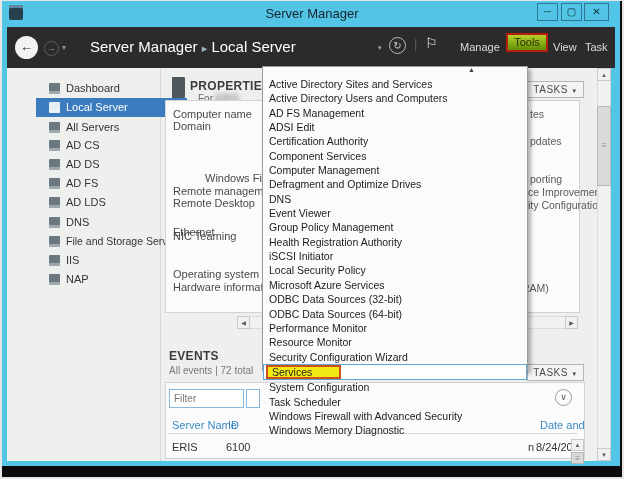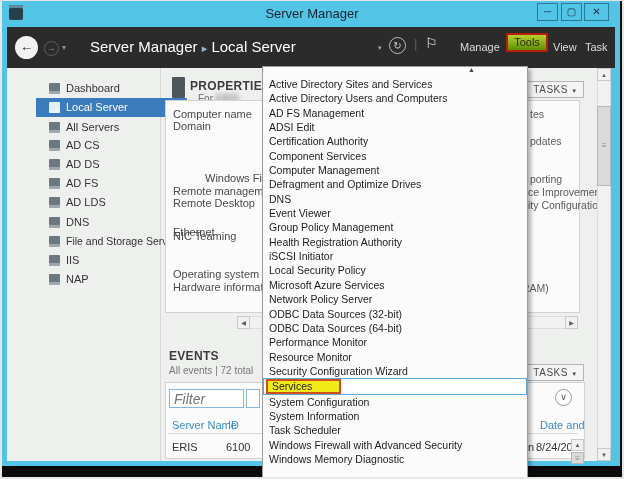--- a/index.html
+++ b/index.html
@@ -33,30 +33,30 @@
   .sbsel{background:#3a7cbe;color:#fff;}
   .sbsel .sbicon{background:#e4eef6;}
   
   .card{background:#fbfbfb;border:1px solid #d2d2d2;}
   .secline{height:1px;background:#d9d9d9;}
   .t10{font-size:11px;color:#4a4a4a;}
   .frag{font-size:10.5px;color:#5a5a5a;}
   .blue{color:#3b8bc4;}
   .tasksbtn{width:57px;height:17px;border:1px solid #b5b5b5;background:#f4f4f4;color:#4a4a4a;
             font-size:10px;line-height:15px;text-align:center;letter-spacing:.5px;cursor:pointer;}
-  .filterbox{border:1px solid #86b7dd;background:#fff;font-size:14px;font-style:italic;
+  .filterbox{border:1px solid #86b7dd;background:#fff;font-size:10px;
              color:#999;padding:0 4px;outline:none;}
   
   .sbar{background:#f1f1f1;border:1px solid #dcdcdc;}
   .sarrow{background:#f1f1f1;border:1px solid #c9c9c9;color:#5a5a5a;font-size:6px;
           text-align:center;cursor:pointer;}
   .sthumb{background:#dadada;border:1px solid #b7b7b7;color:#8a8a8a;font-size:8px;
           text-align:center;cursor:pointer;}
   
-  .menu{left:262px;top:66px;width:266px;height:413px;background:#fbfbfb;border:1px solid #9b9b9b;
+  .menu{left:262px;top:66px;width:266px;height:305px;background:#fbfbfb;border:1px solid #9b9b9b;
         box-shadow:3px 3px 4px rgba(0,0,0,.3);z-index:50;}
   .mscroll{height:10px;position:relative;}
   .mscroll span{position:absolute;left:205px;top:-1px;font-size:7px;color:#444;}
   .mi{height:14.35px;line-height:14.4px;font-size:10.5px;color:#1c1c1c;padding-left:6px;
       white-space:nowrap;overflow:hidden;cursor:pointer;position:relative;}
   .mi-svc{border:1px solid #5ea7d8;background:#fff;}
   .svc-hl{position:absolute;left:2px;top:0;bottom:0;width:67px;background:#f2ea16;
           border:2px solid #cf4f1a;line-height:11px;padding-left:4px;font-size:10.5px;color:#1c1c1c;}
   .edge{background:#e6e6e6;z-index:99;}
 </style>
@@ -209,31 +209,29 @@
     <div class="mi">Component Services</div>
     <div class="mi">Computer Management</div>
     <div class="mi">Defragment and Optimize Drives</div>
     <div class="mi">DNS</div>
     <div class="mi">Event Viewer</div>
     <div class="mi">Group Policy Management</div>
     <div class="mi">Health Registration Authority</div>
     <div class="mi">iSCSI Initiator</div>
     <div class="mi">Local Security Policy</div>
     <div class="mi">Microsoft Azure Services</div>
-    <div class="mi">Network Policy Server</div>
     <div class="mi">ODBC Data Sources (32-bit)</div>
     <div class="mi">ODBC Data Sources (64-bit)</div>
     <div class="mi">Performance Monitor</div>
     <div class="mi">Resource Monitor</div>
     <div class="mi">Security Configuration Wizard</div>
     <div class="mi mi-svc">
       <span class="svc-hl">Services</span>
     </div>
     <div class="mi">System Configuration</div>
-    <div class="mi">System Information</div>
     <div class="mi">Task Scheduler</div>
     <div class="mi">Windows Firewall with Advanced Security</div>
     <div class="mi">Windows Memory Diagnostic</div>
   </div>
 
   <div class="abs" style="left:2px;top:466px;width:618px;height:11px;background:#0a0a0a;"></div>
   <div class="abs edge" style="left:0;top:0;width:2px;height:479px;"></div>
   <div class="abs edge" style="left:622px;top:0;width:2px;height:479px;"></div>
   <div class="abs edge" style="left:0;top:477px;width:624px;height:2px;"></div>
   <div class="abs edge" style="left:0;top:0;width:624px;height:1px;"></div>

